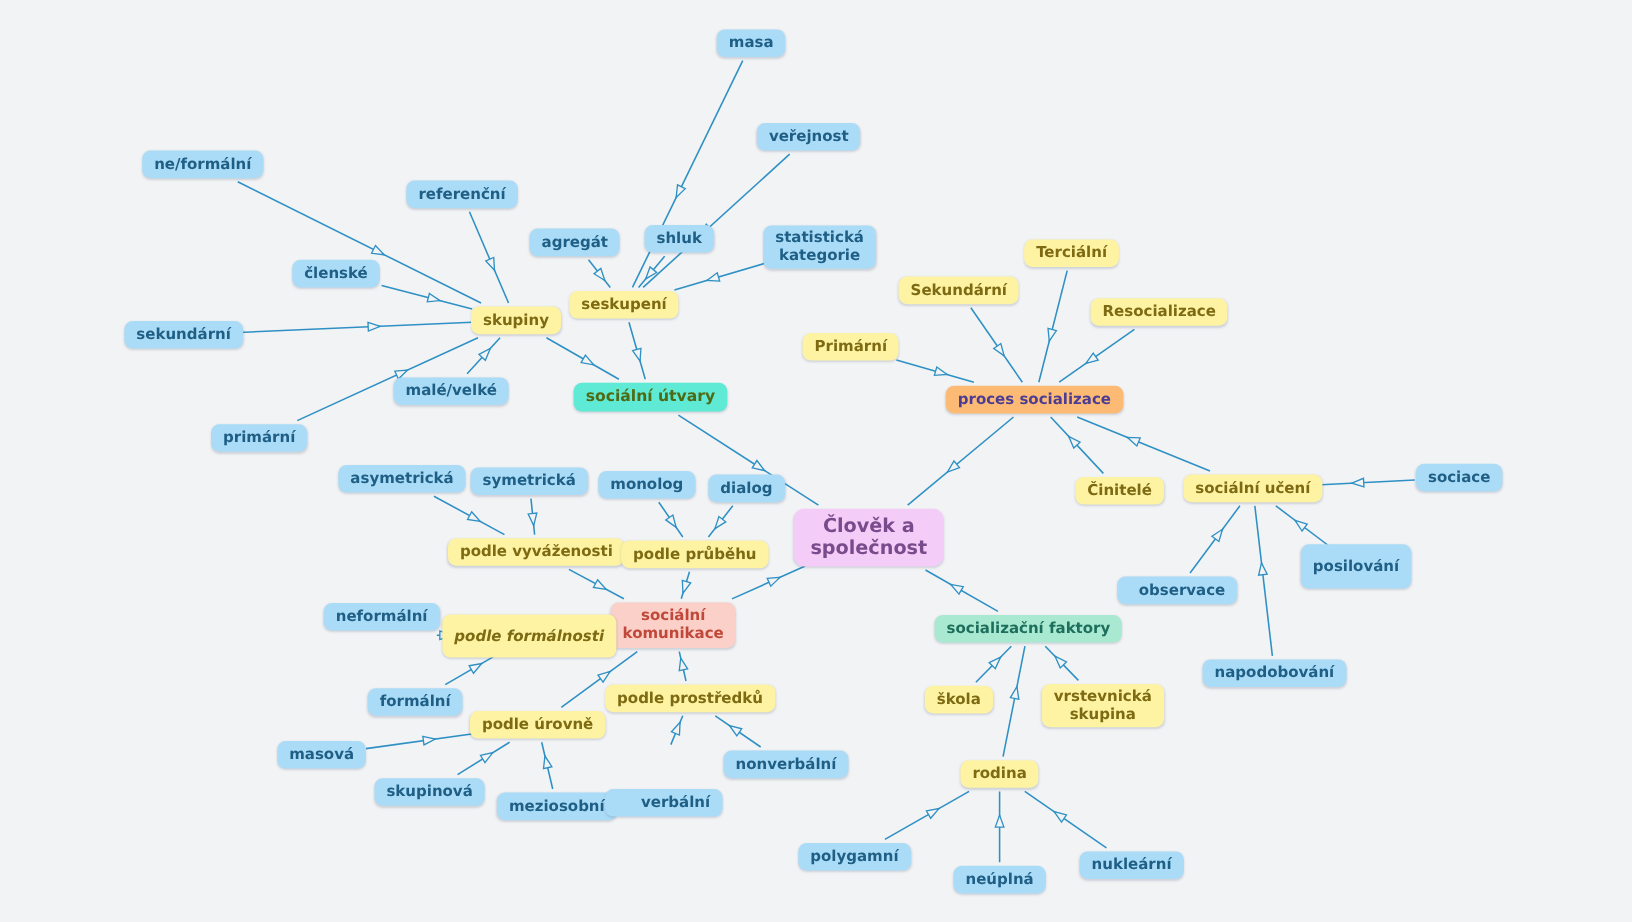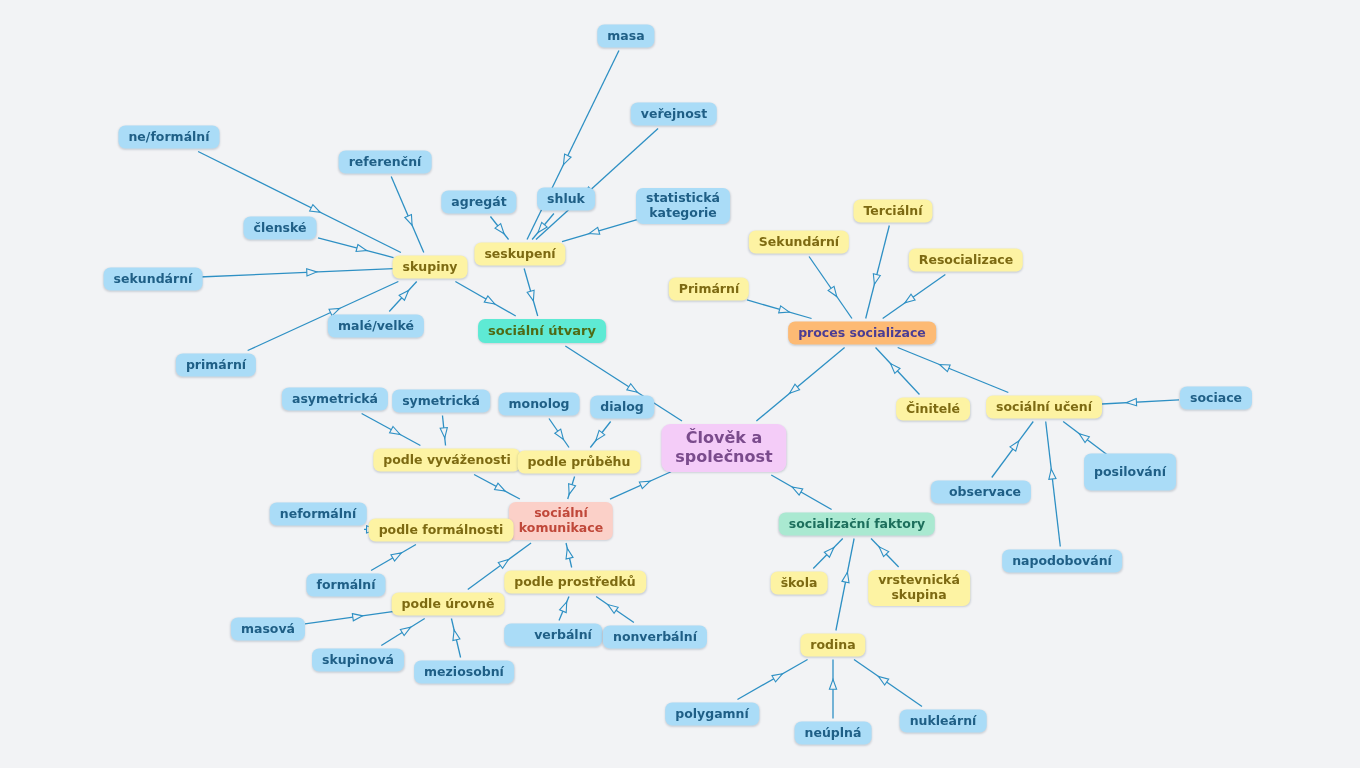--- a/index.html
+++ b/index.html
@@ -322,24 +322,24 @@
       <div class="node n-blue" style="left: 833px; top: 733px; min-width: 62px; height: 23px;">neúplná</div>
       <div class="node n-blue" style="left: 943px; top: 721px; min-width: 70px; height: 23px;">nukleární</div>
       <div class="node n-pink" style="left: 561px; top: 521px; min-width: 84px; height: 38px;">sociální
 komunikace</div>
       <div class="node n-yellow" style="left: 447px; top: 460px; min-width: 116px; height: 23px;">podle vyváženosti</div>
       <div class="node n-blue" style="left: 335px; top: 399px; min-width: 86px; height: 23px;">asymetrická</div>
       <div class="node n-blue" style="left: 441px; top: 401px; min-width: 80px; height: 23px;">symetrická</div>
       <div class="node n-yellow" style="left: 579px; top: 462px; min-width: 96px; height: 23px;">podle průběhu</div>
       <div class="node n-blue" style="left: 539px; top: 404px; min-width: 68px; height: 23px;">monolog</div>
       <div class="node n-blue" style="left: 622px; top: 407px; min-width: 54px; height: 23px;">dialog</div>
-      <div class="node n-yellow" style="left: 441px; top: 530px; min-width: 114px; height: 23px;">podle formálnosti</div>
+      <div class="node n-yellow" style="left: 441px; top: 530px; min-width: 114px; height: 36px; font-style: italic;">podle formálnosti</div>
       <div class="node n-blue" style="left: 318px; top: 514px; min-width: 78px; height: 23px;">neformální</div>
       <div class="node n-blue" style="left: 346px; top: 585px; min-width: 62px; height: 23px;">formální</div>
       <div class="node n-yellow" style="left: 448px; top: 604px; min-width: 90px; height: 23px;">podle úrovně</div>
       <div class="node n-blue" style="left: 268px; top: 629px; min-width: 60px; height: 23px; text-align: center;">masová</div>
       <div class="node n-blue" style="left: 358px; top: 660px; min-width: 76px; height: 23px;">skupinová</div>
       <div class="node n-blue" style="left: 464px; top: 672px; min-width: 80px; height: 23px;">meziosobní</div>
       <div class="node n-yellow" style="left: 575px; top: 582px; min-width: 112px; height: 23px;">podle prostředků</div>
-      <div class="node n-blue" style="left: 553px; top: 635px; min-width: 62px; height: 23px; padding-left: 30px;">verbální</div>
+      <div class="node n-blue" style="left: 553px; top: 669px; min-width: 62px; height: 23px; padding-left: 30px;">verbální</div>
       <div class="node n-blue" style="left: 655px; top: 637px; min-width: 84px; height: 23px;">nonverbální</div>
     </div>
 </div>
 
 </body></html>

